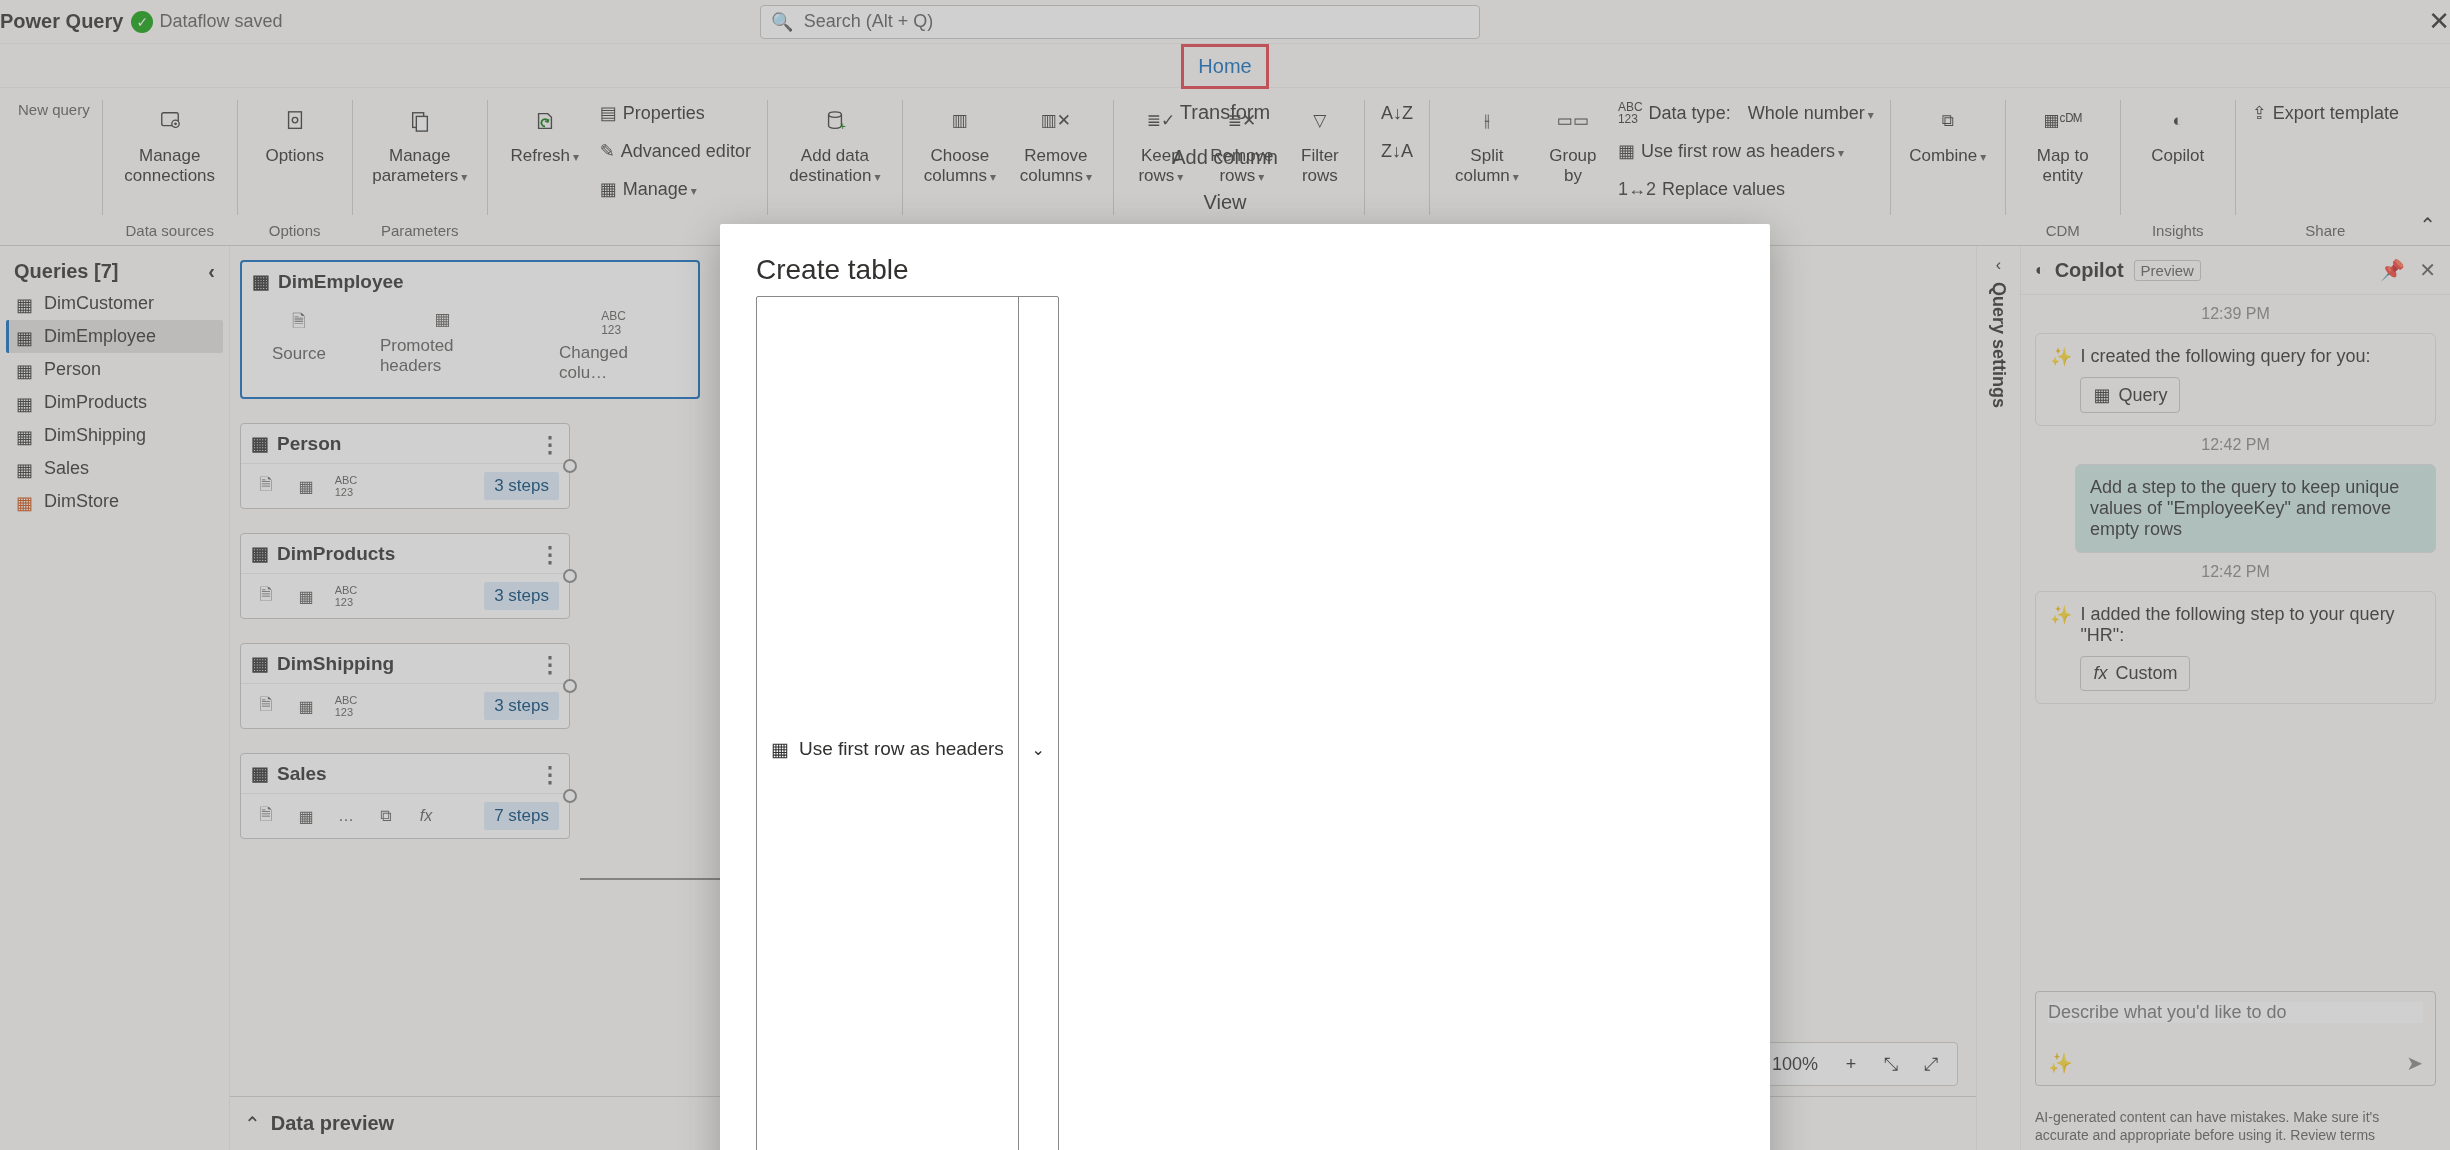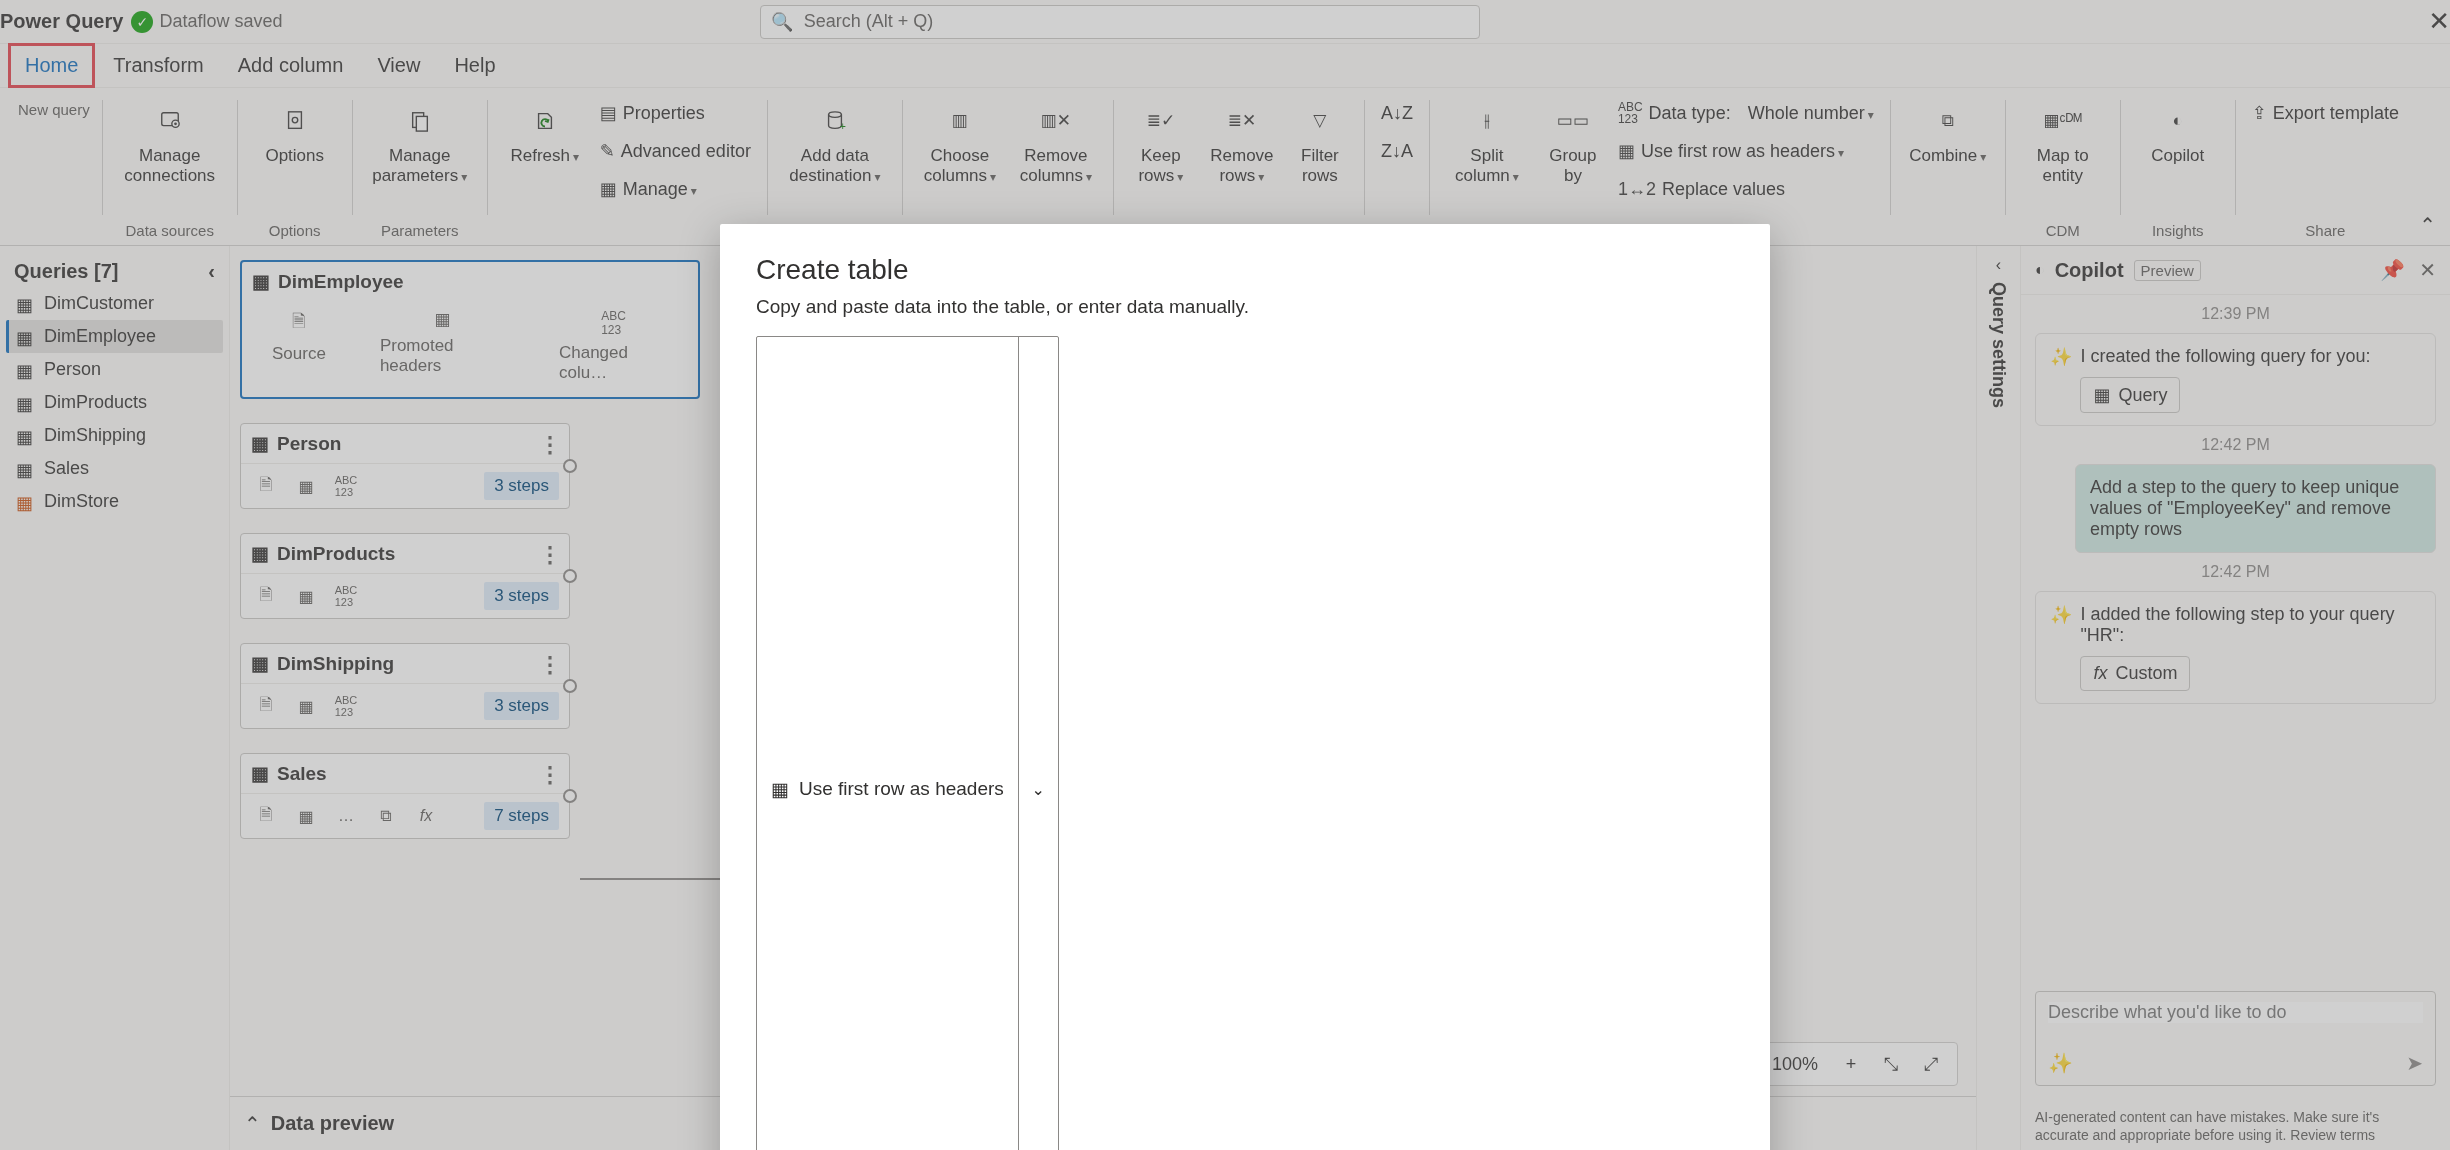--- a/index.html
+++ b/index.html
@@ -7,21 +7,21 @@
 
 
 .titlebar { height: 44px; display: flex; align-items: center; padding: 0 0; gap: 8px; border-bottom: 1px solid #edebe9; }
 .titlebar .title { font-weight: 600; font-size: 20px; }
 .titlebar .saved { display: flex; align-items: center; gap: 6px; color: #605e5c; font-size: 18px; }
 .titlebar .saved .check { width:22px; height:22px; border-radius:50%; background:#13a10e; display:flex; align-items:center; justify-content:center; color:#fff; font-size:14px; }
 .titlebar .search { margin-left:auto; margin-right:auto; width:720px; height:34px; background:#fff; border:1px solid #c8c6c4; border-radius:4px; display:flex; align-items:center; padding:0 10px; color:#605e5c; font-size:18px; gap:10px; }
 .titlebar .close { margin-left:auto; font-size:26px; color:#323130; cursor:pointer; }
 
 
-.tabs { height:44px; display:flex; align-items:center; padding:0 8px; gap:2px; border-bottom:1px solid #edebe9; font-size:20px; }
+.tabs { height:44px; display:flex; align-items:center; padding:0 8px; gap:2px; border-bottom:1px solid #edebe9; font-size:20px;flex-direction:column; }
 .tab { padding:8px 14px; color:#323130; border:2px solid transparent; }
 .tab.active { color:#0f6cbd; }
 .tab.highlight-red { border:3px solid #e3404a; }
 
 
 .ribbon { height:158px; border-bottom:1px solid #d2d0ce; display:flex; align-items:stretch; padding:4px 10px 0 10px; position:relative; }
 .rgroup { display:flex; flex-direction:column; align-items:center; padding:4px 8px 2px 8px; }
 .rgroup .body { display:flex; gap:6px; align-items:flex-start; flex:1; }
 .rgroup .label { font-size:15px; color:#605e5c; height:26px; display:flex; align-items:center; }
 .rsep { width:1px; background:#d2d0ce; margin:8px 4px 30px 4px; }
@@ -544,21 +544,20 @@
         <span>➤</span>
       </div>
     </div>
     <div class="disclaimer">AI-generated content can have mistakes. Make sure it's accurate and appropriate before using it. Review terms</div>
   </div>
 </div>
 
 <div class="scrim"></div>
 <div class="modal">
   <h2>Create table</h2>
-  <div class="sub">Copy and paste data into the table, or enter data manually.</div>
   <div class="hdrbtn">
     <div class="main">
         <span>▦</span>
         <span>Use first row as headers</span>
       </div>
     <div class="dd">⌄</div>
   </div>
   
   
 </div>

